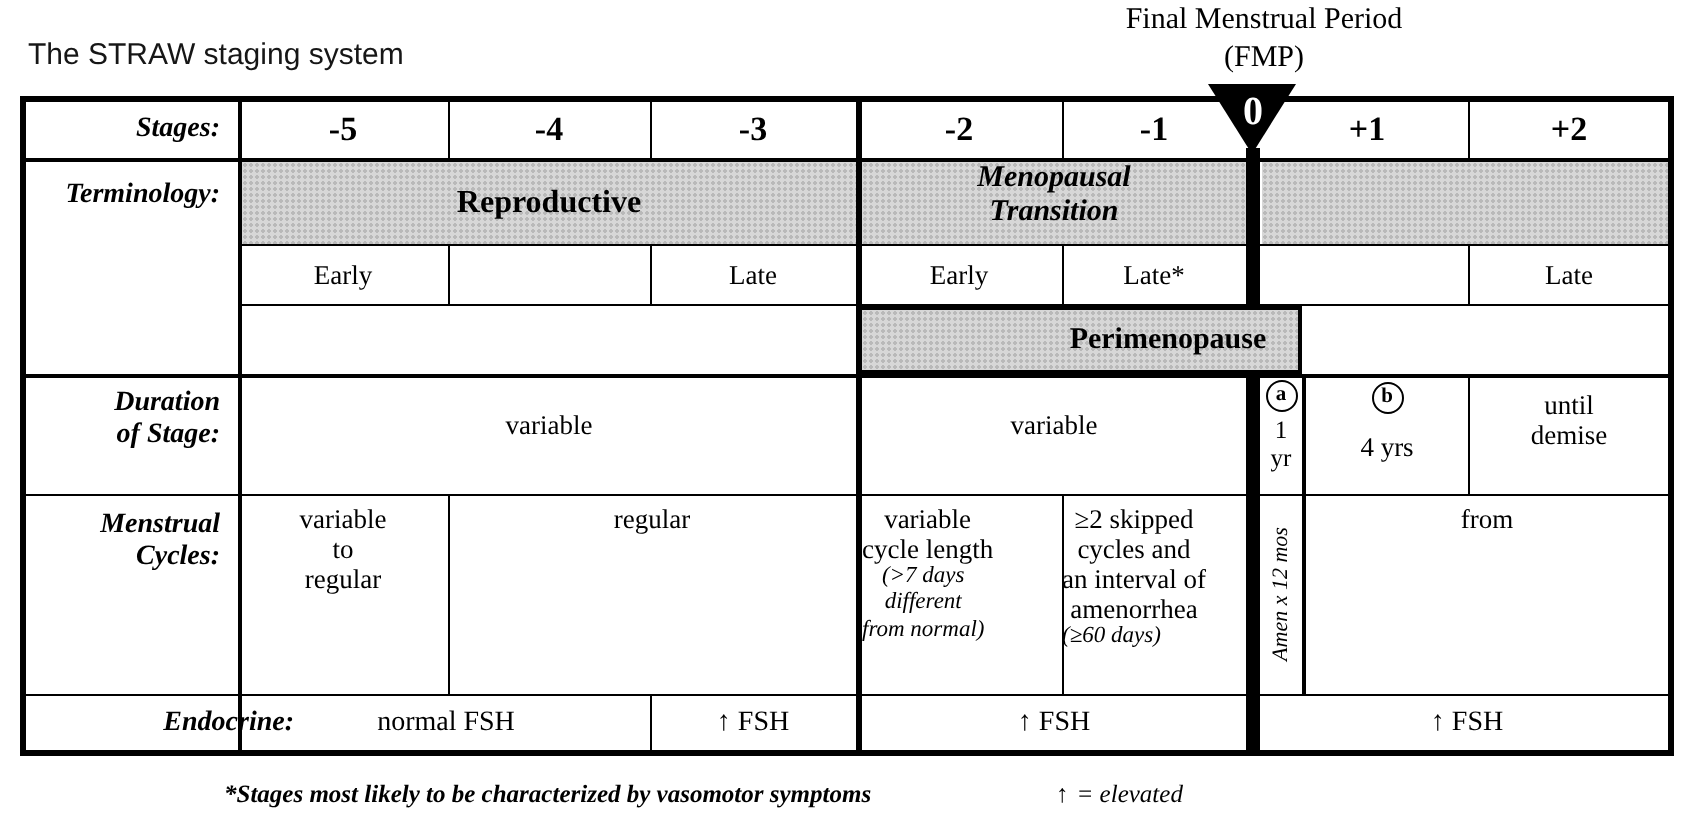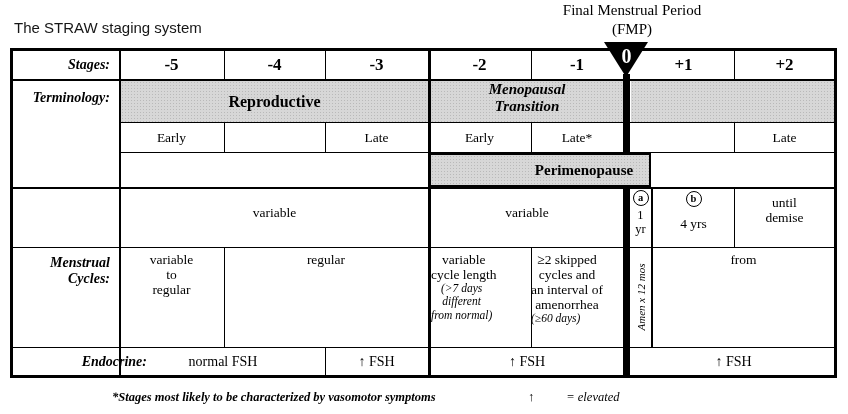--- a/index.html
+++ b/index.html
@@ -77,20 +77,22 @@
   <div class="vl" style="left:734px;top:187px;width:1px;height:61px;"></div>
   <div class="vl" style="left:834px;top:48px;width:3px;height:330px;"></div>
 
   <div class="vl" style="left:623px;top:74px;width:7px;height:79px;"></div>
   <div class="vl" style="left:623px;top:187px;width:7px;height:188px;"></div>
   <div class="tri" style="left:604px;top:42px;"></div>
   <div class="cell bold" style="left:608px;top:44px;width:37px;height:24px;color:#ffffff;font-size:20px;">0</div>
 
   <div class="cell lbl" style="left:14px;top:51px;width:101px;height:27px;font-size:14px;">Stages:</div>
   <div class="cell lbl" style="left:14px;top:87px;width:101px;height:22px;font-size:14px;">Terminology:</div>
+  <div class="cell lbl pre" style="left:14px;top:193px;width:101px;height:34px;font-size:14px;">Duration
+of Stage:</div>
   <div class="cell lbl pre" style="left:14px;top:254px;width:101px;height:34px;font-size:14px;">Menstrual
 Cycles:</div>
   <div class="cell lbl" style="left:14px;top:348px;width:101px;height:27px;font-size:14px;margin-left:37px;">Endocrine:</div>
 
   <div class="cell bold" style="left:119px;top:51px;width:105px;height:27px;font-size:17px;">-5</div>
   <div class="cell bold" style="left:224px;top:51px;width:101px;height:27px;font-size:17px;">-4</div>
   <div class="cell bold" style="left:325px;top:51px;width:103px;height:27px;font-size:17px;">-3</div>
   <div class="cell bold" style="left:428px;top:51px;width:103px;height:27px;font-size:17px;">-2</div>
   <div class="cell bold" style="left:531px;top:51px;width:92px;height:27px;font-size:17px;">-1</div>
   <div class="cell bold" style="left:633px;top:51px;width:101px;height:27px;font-size:17px;">+1</div>
@@ -144,16 +146,16 @@
   <div class="cell top" style="left:653px;top:247px;width:181px;height:100px;">from</div>
 
   <div class="cell" style="left:121px;top:348px;width:204px;height:27px;font-size:14px;">normal FSH</div>
   <div class="cell" style="left:325px;top:348px;width:103px;height:27px;font-size:14px;">↑ FSH</div>
   <div class="cell" style="left:431px;top:348px;width:192px;height:27px;font-size:14px;">↑ FSH</div>
   <div class="cell" style="left:633px;top:348px;width:201px;height:27px;font-size:14px;">↑ FSH</div>
 
   <div class="cell" style="left:112px;top:388px;width:400px;height:17px;justify-content:flex-start;text-align:left;font-style:italic;font-weight:bold;font-size:12.5px;">*Stages most likely to be characterized by vasomotor symptoms</div>
   <div class="cell" style="left:528px;top:388px;width:120px;height:17px;justify-content:flex-start;text-align:left;font-size:12.5px;gap:4px;">
     <span>↑</span>
-    <span style="font-style:italic;margin-left:28px;">= elevated</span>
+    <span style="font-style:italic;">= elevated</span>
   </div>
 
 </div>
 
 </body></html>

